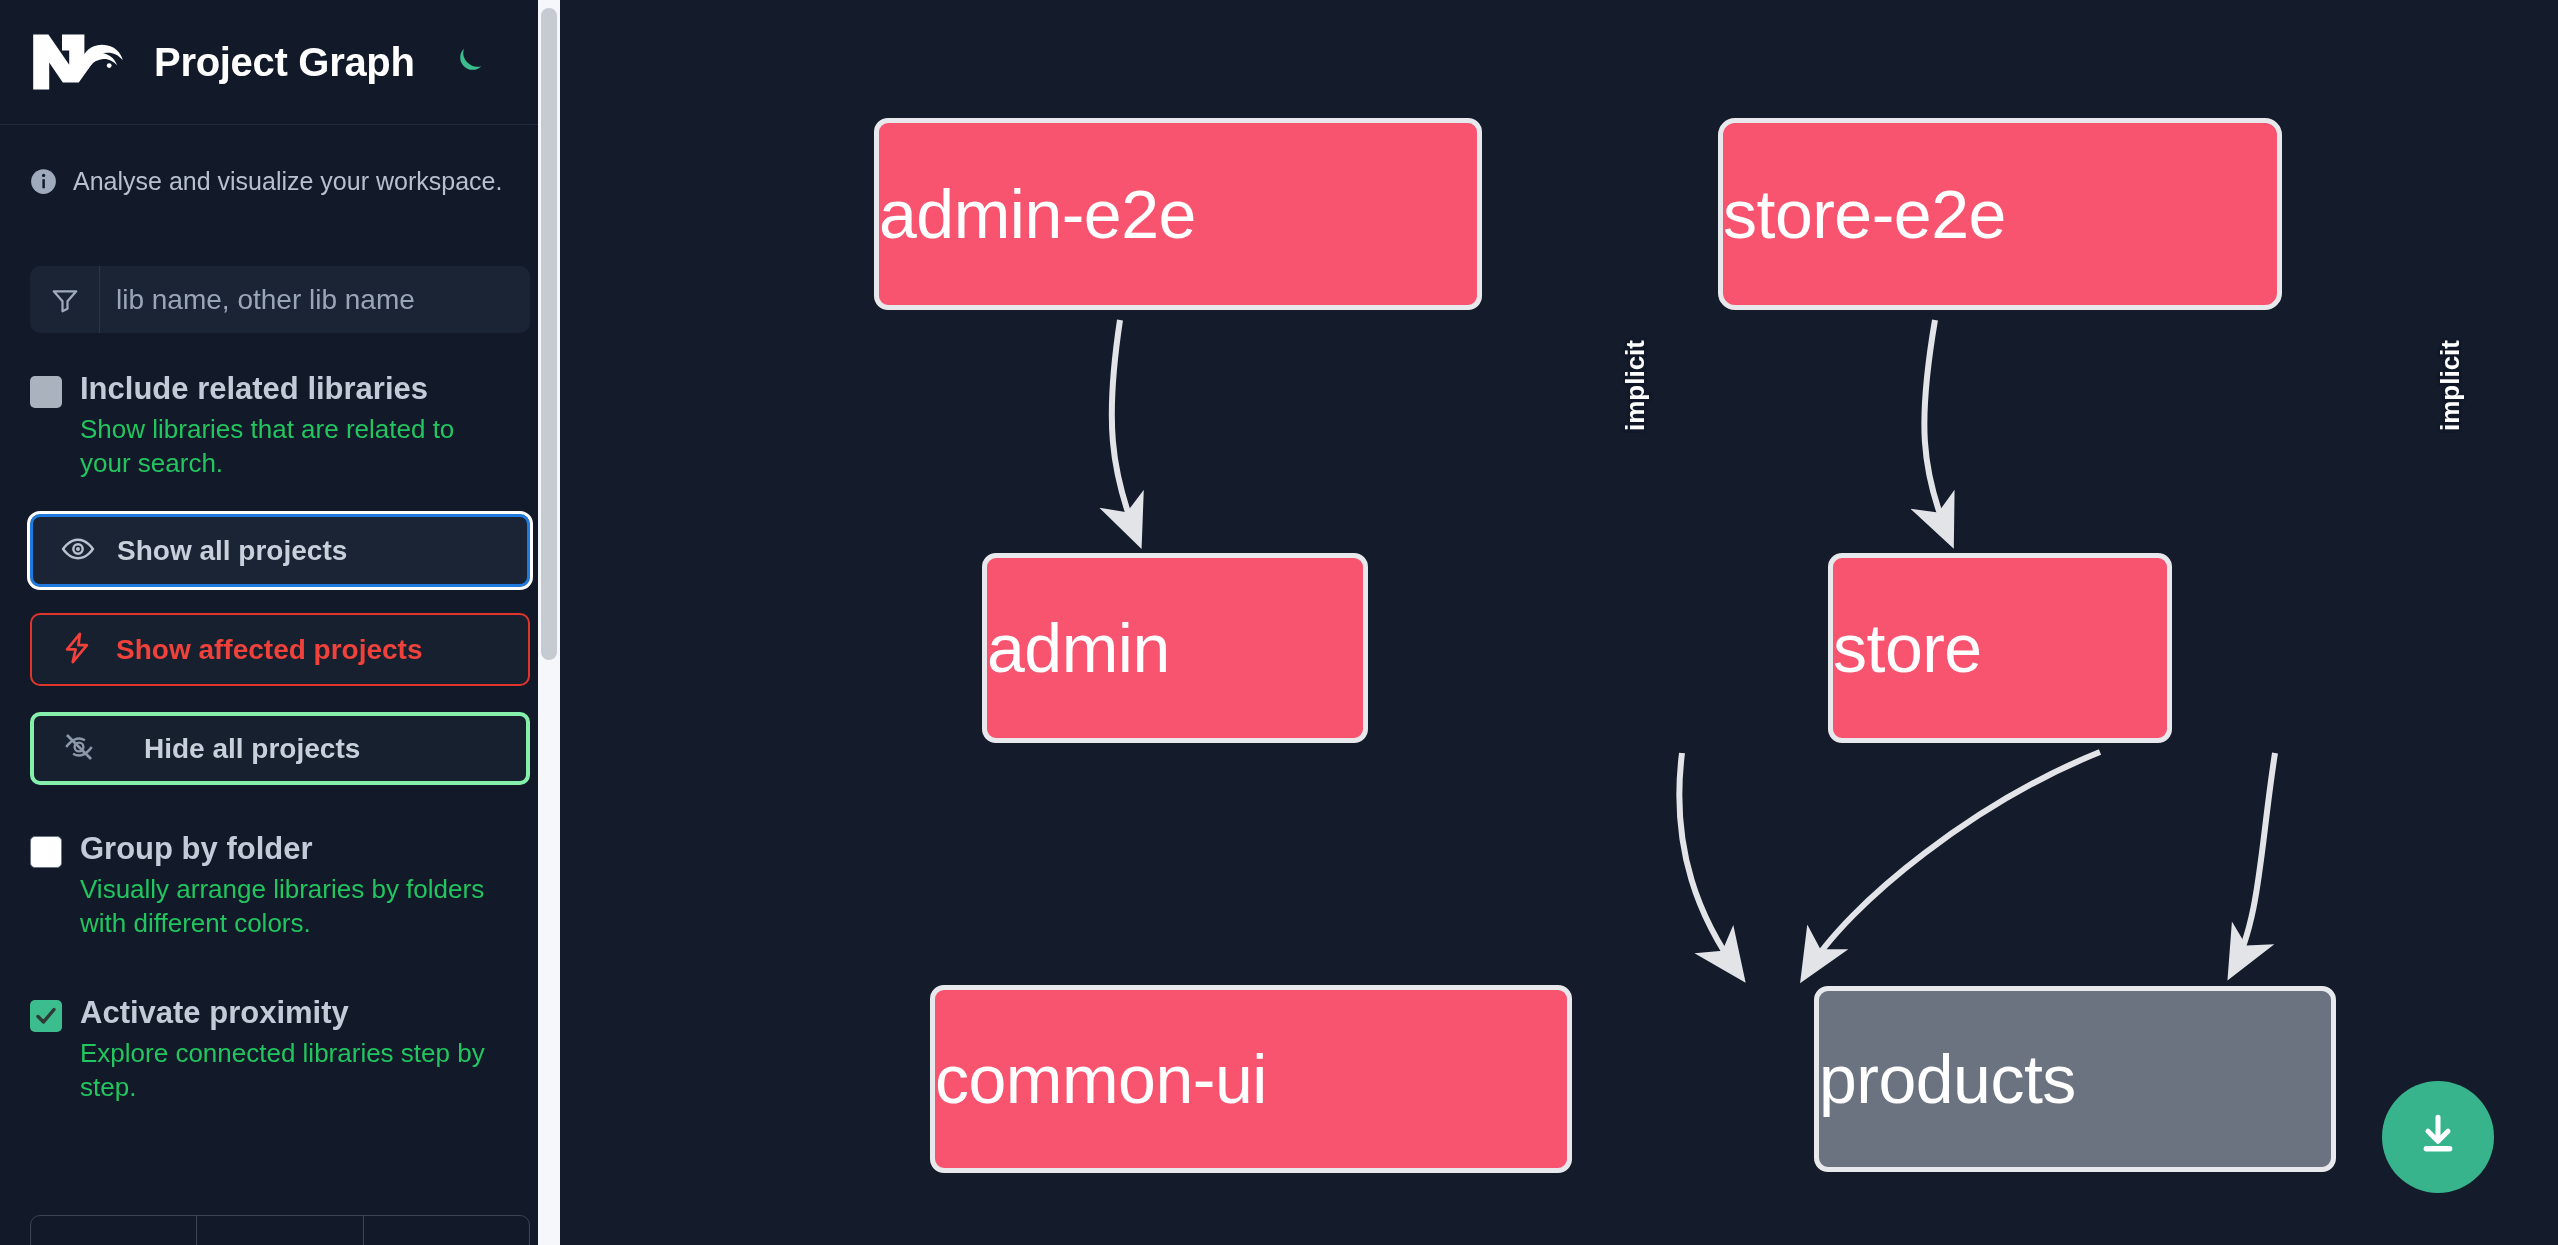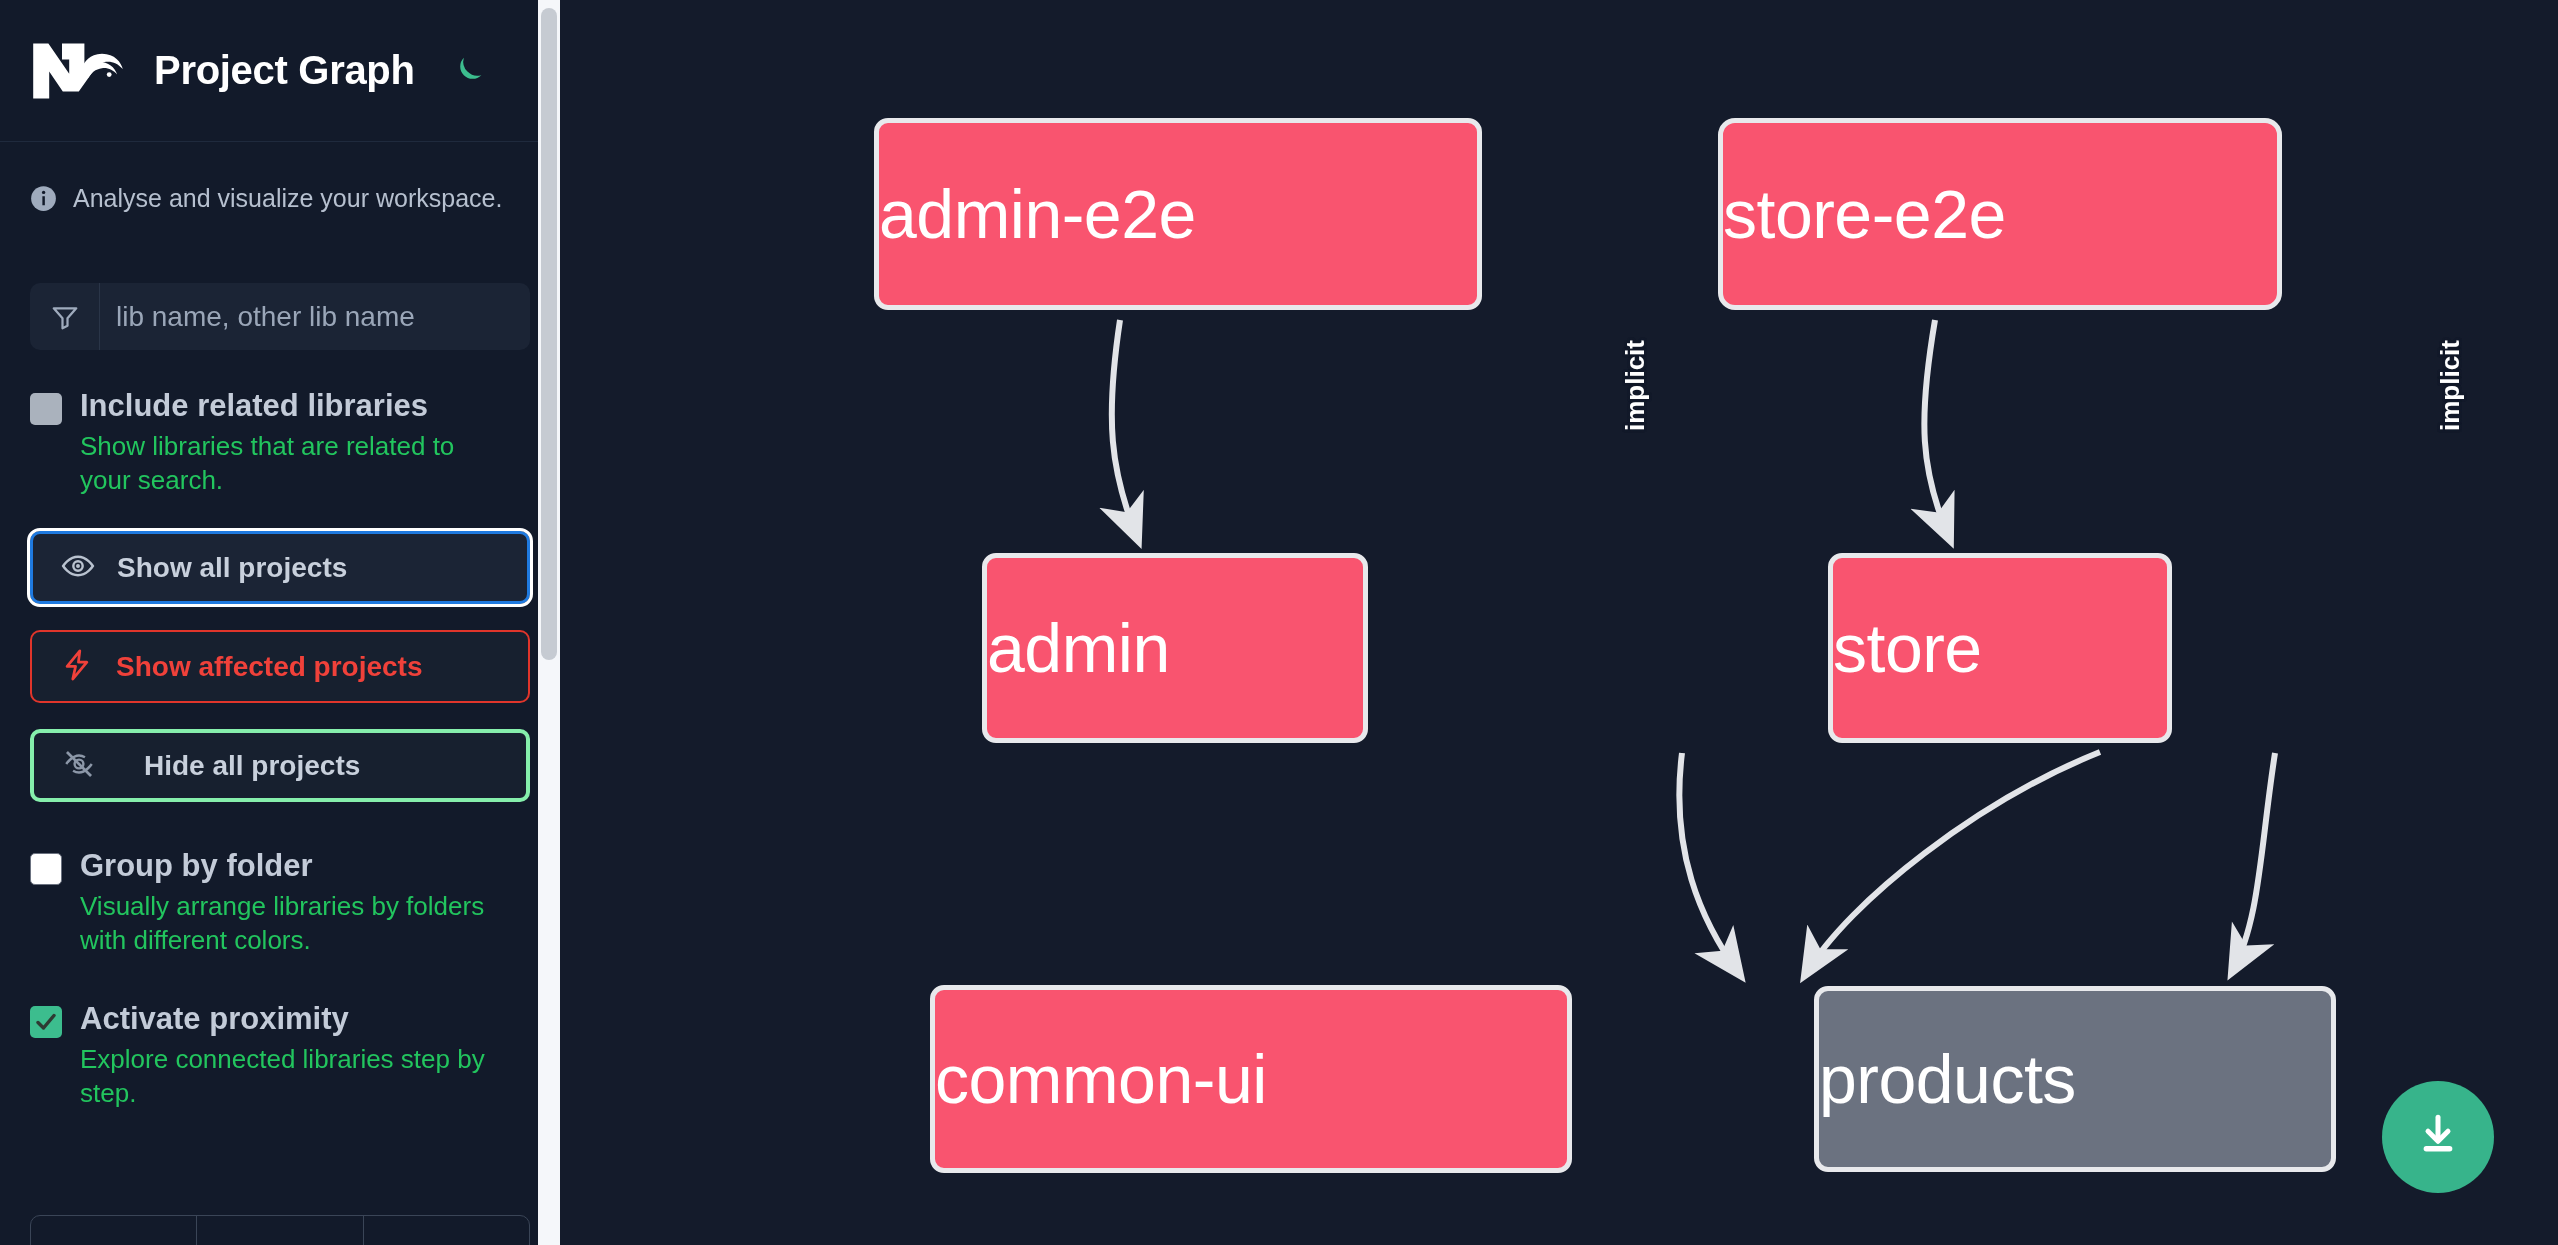--- a/index.html
+++ b/index.html
@@ -13,21 +13,21 @@
 
   
   #sidebar {
     position: relative;
     width: 560px; height: 1245px;
     background: #121a2a;
     flex: 0 0 560px;
     overflow: hidden;
   }
   .sb-header {
-    height: 142px;
+    height: 125px;
     display: flex; align-items: center;
     padding: 0 30px;
     border-bottom: 1px solid #1e2troublesome;
     border-bottom: 1px solid #1f2a3d;
   }
   .nx-logo { width: 96px; height: 68px; flex: 0 0 96px; margin-right: 28px; }
   .app-title {
     font-size: 40px; font-weight: 700; color: #ffffff;
     letter-spacing: -0.3px; white-space: nowrap;
   }
@@ -88,21 +88,21 @@
   }
   .btn-label { font-size: 28px; font-weight: 700; }
   .btn.show-all { border: 3px solid #1f7ae0; outline: 3px solid #ffffff; margin-top: 34px; }
   .btn.show-all .btn-label { color: #c8d0dc; }
   .btn.affected { border: 2px solid #e0352b; background: #17202f; }
   .btn.affected .btn-label { color: #f0413a; }
   .btn.hide-all { border: 4px solid #86efac; background: #17202f; gap: 48px; }
   .btn.hide-all .btn-label { color: #c8d0dc; }
 
   .group-block { margin-top: 46px; }
-  .proximity-block { margin-top: 44px; }
+  .proximity-block { margin-top: 55px; }
 
   .segmented {
     position: absolute; left: 30px; bottom: -32px;
     width: 500px; height: 62px;
     border: 1px solid #3a4557; border-radius: 10px;
     display: flex;
   }
   .segmented > div { flex: 1; border-right: 1px solid #3a4557; }
   .segmented > div:last-child { border-right: 0; }
 

